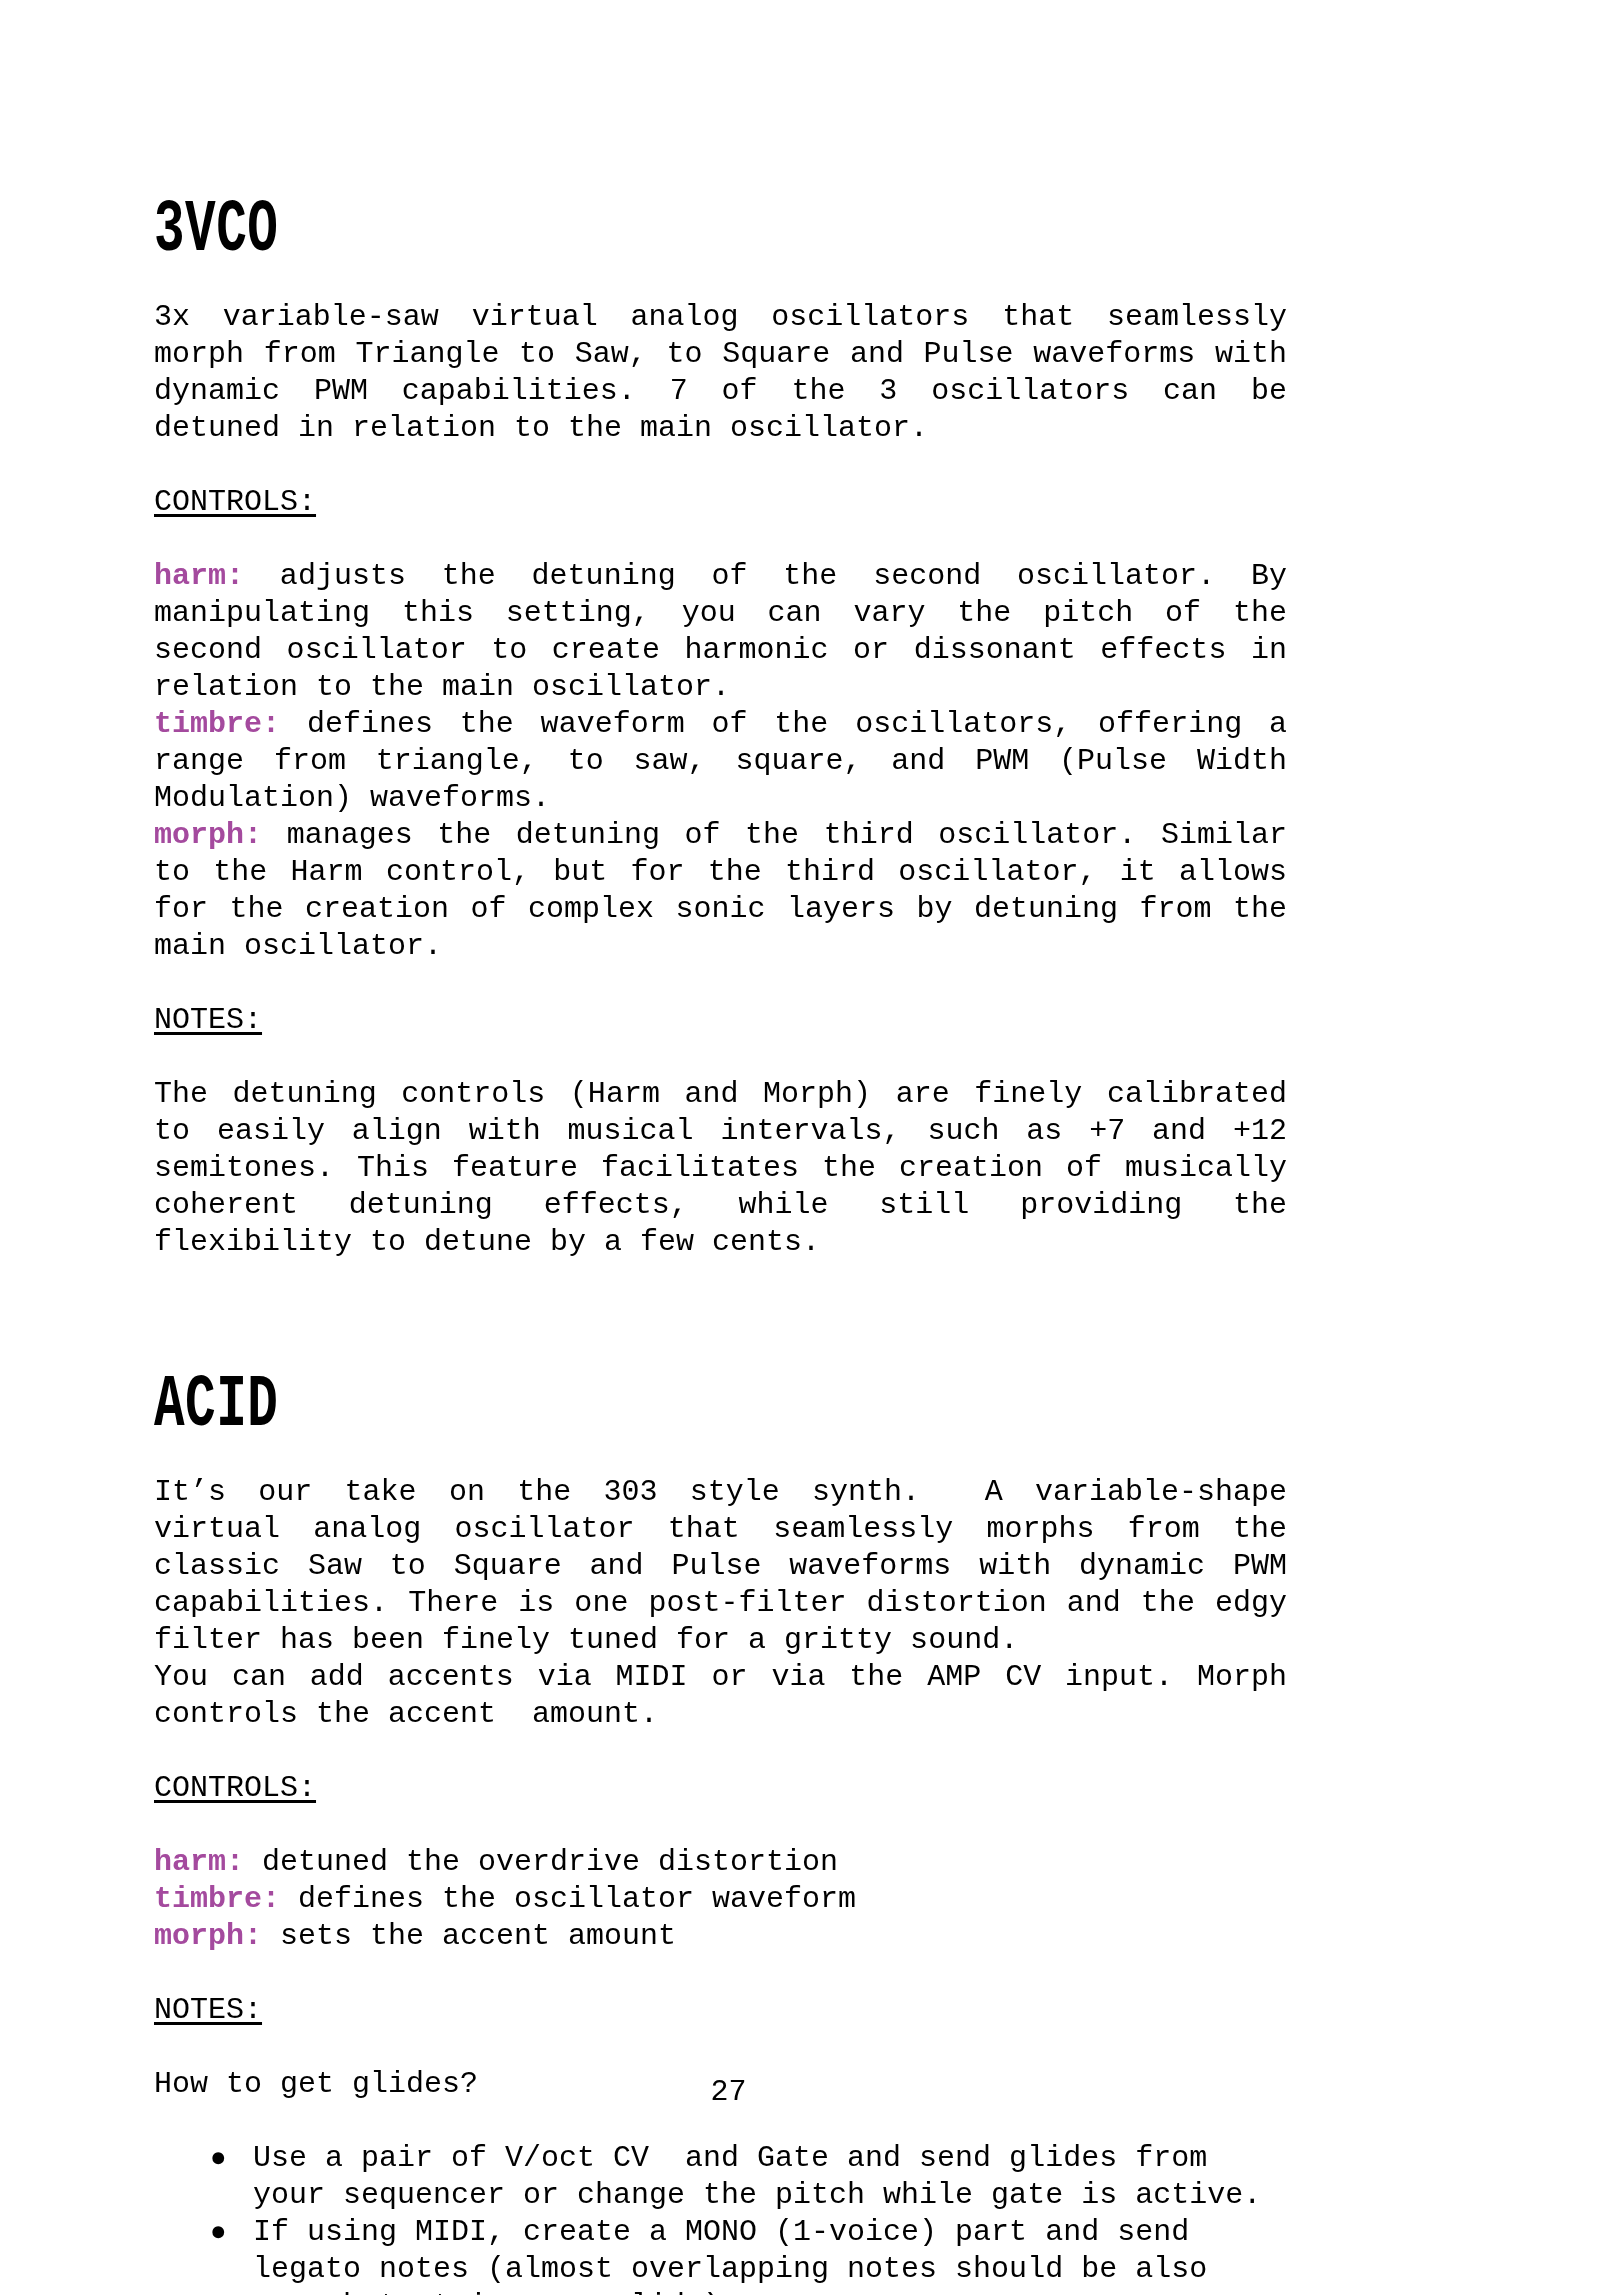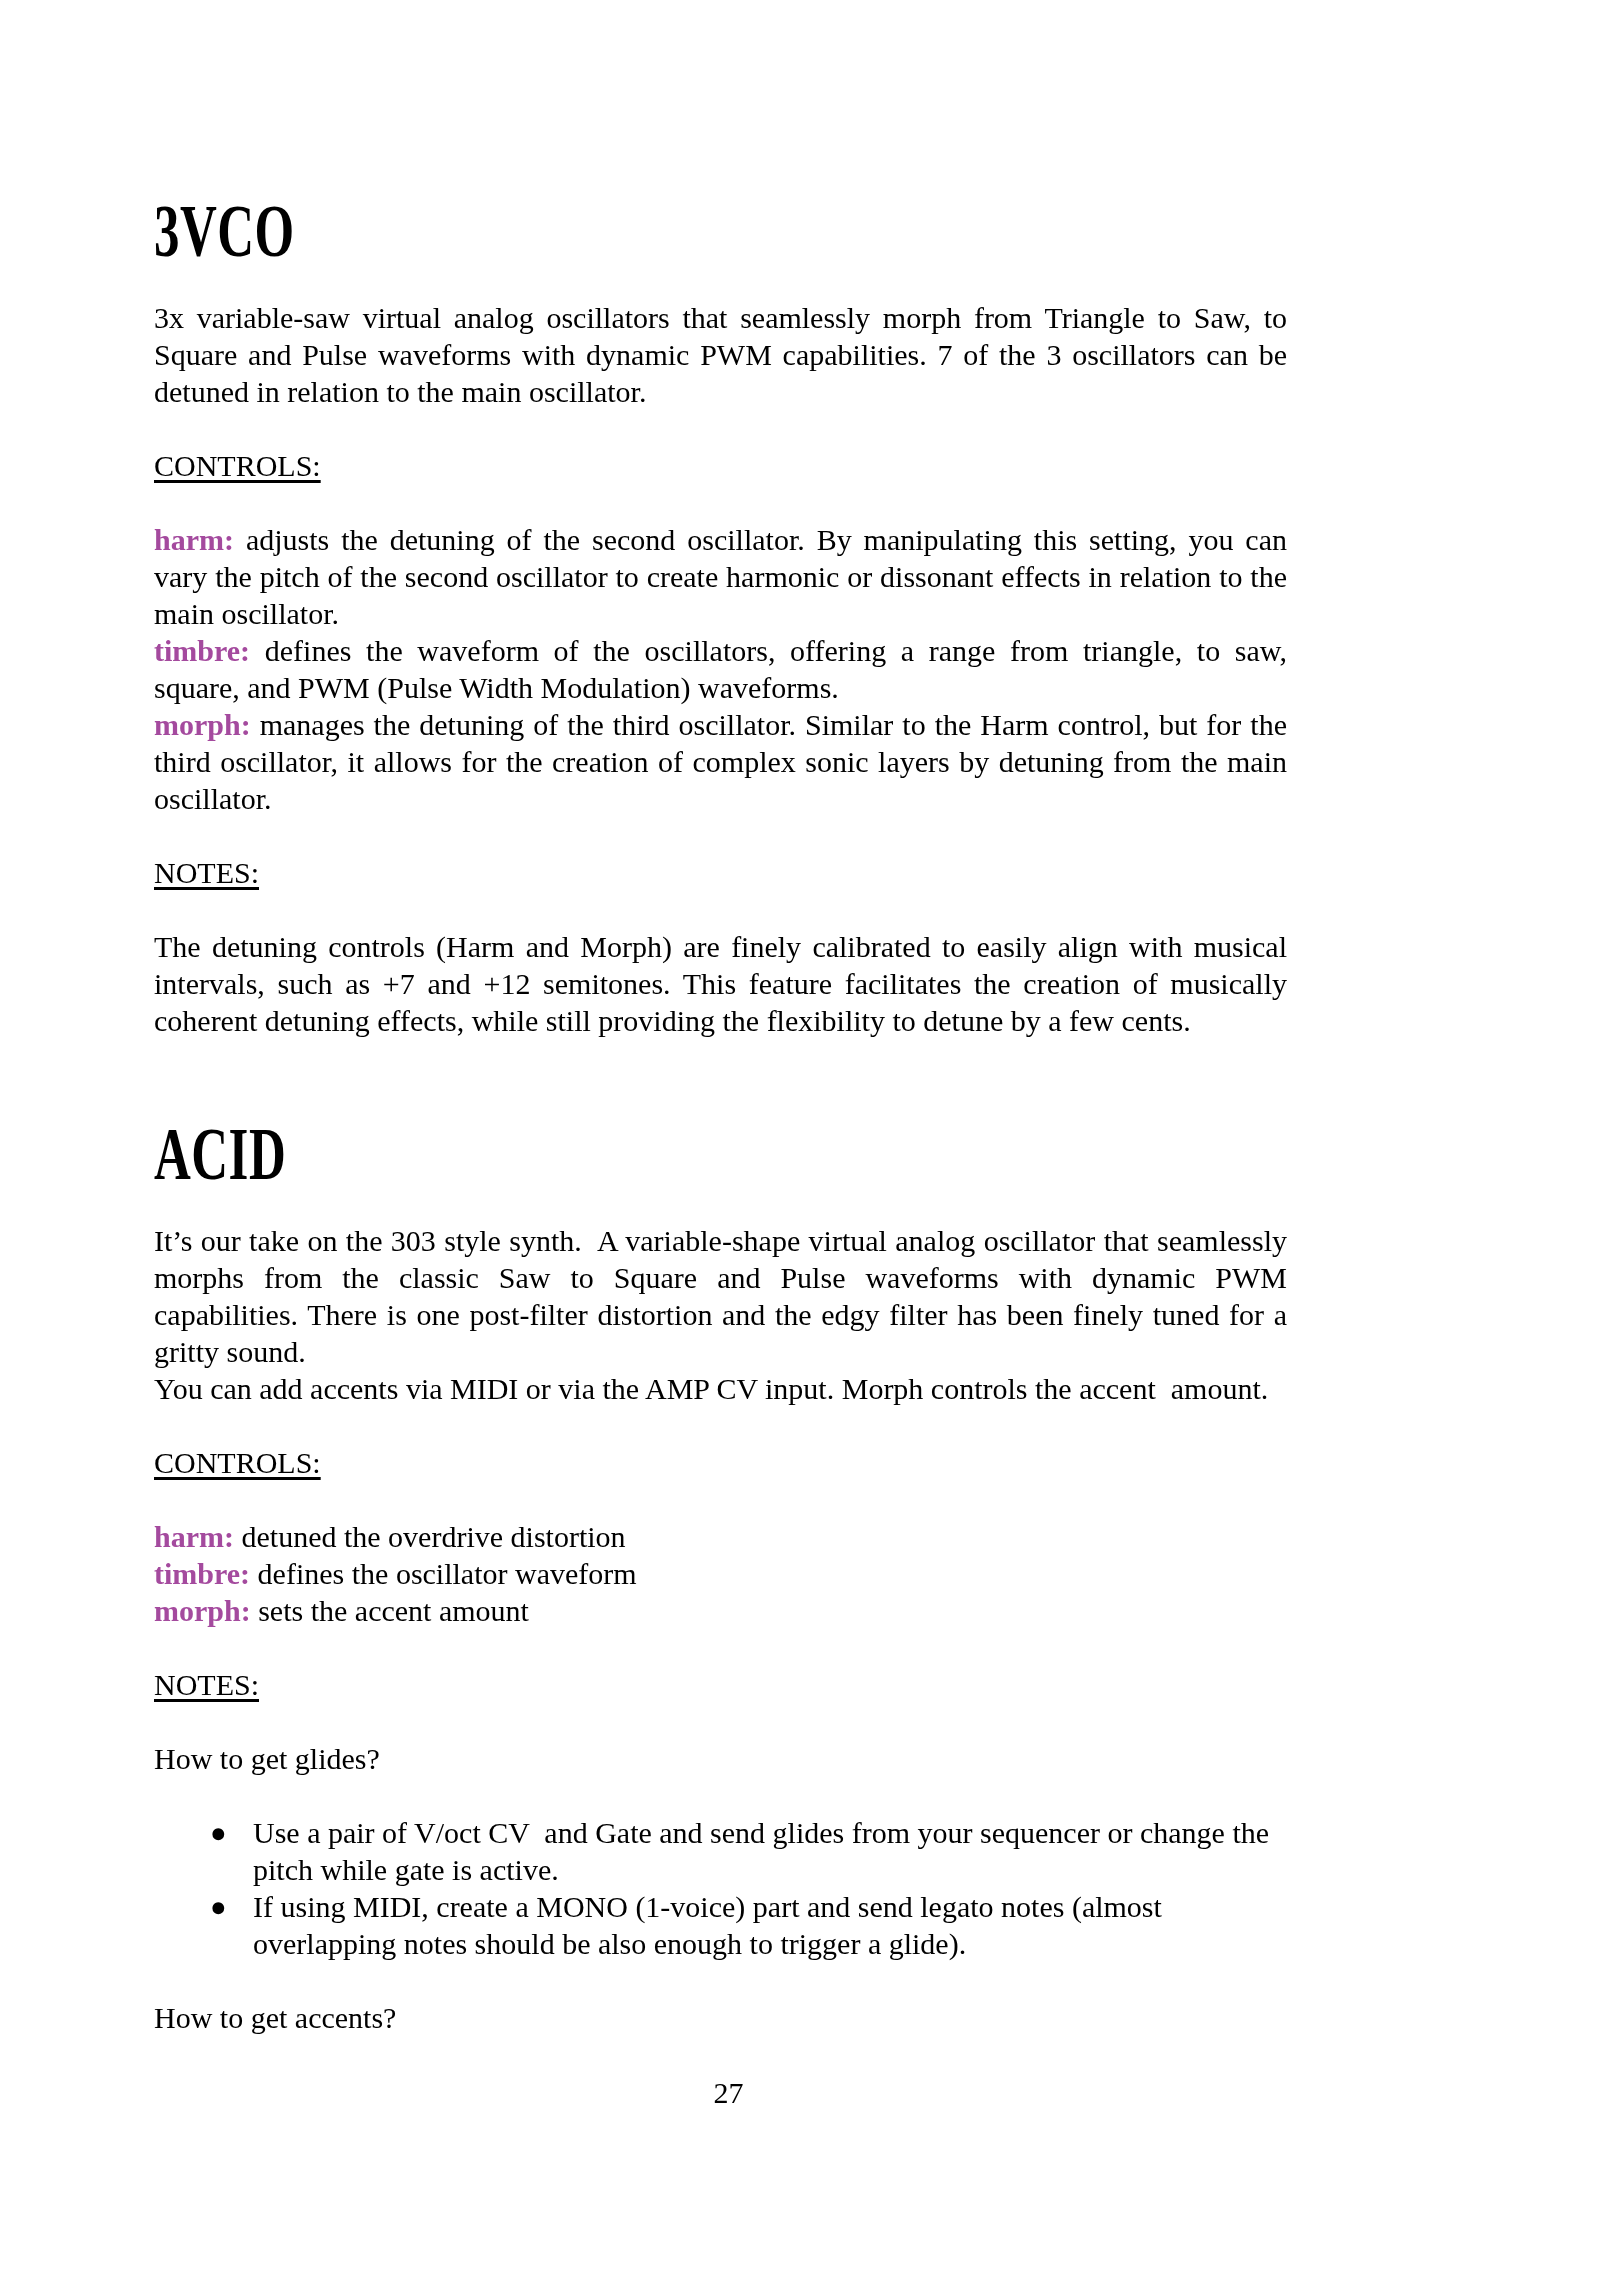--- a/index.html
+++ b/index.html
@@ -7,41 +7,41 @@
     padding: 0;
     background: #ffffff;
   }
   .page {
     position: relative;
     width: 1441px;
     height: 2295px;
     box-sizing: border-box;
     padding: 188px 154px 0 154px;
     background: #ffffff;
-    font-family: Liberation Serif, serif;
+    font-family: Liberation Mono, monospace;
     font-size: 30px;
     line-height: 37px;
     color: #000000;
     overflow: hidden;
   }
   h1.doc-heading {
     margin: 0 0 26px 0;
     font-size: 75px;
     line-height: 85px;
     font-weight: bold;
     white-space: nowrap;
   }
   h1.doc-heading .condensed {
     display: inline-block;
     transform: scaleX(0.68);
     transform-origin: 0 100%;
     letter-spacing: 0.7px;
   }
   h1.doc-heading.second {
-    margin-top: 72px;
+    margin-top: 102px;
   }
   .para {
     margin: 0 0 37px 0;
     text-align: justify;
     white-space: pre-wrap;
   }
   .para.tight {
     margin-bottom: 0;
   }
   .para.left {

